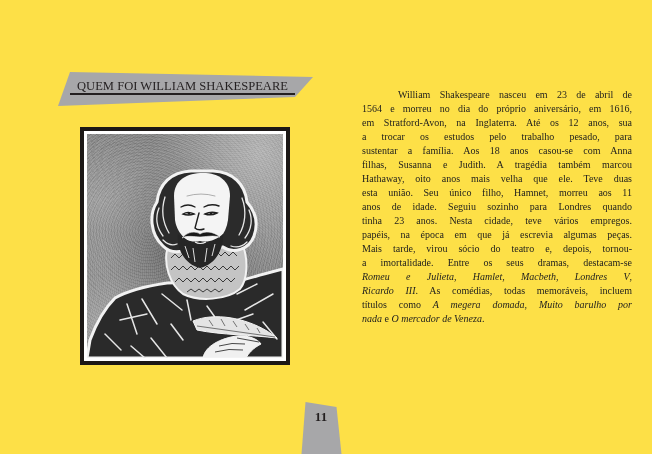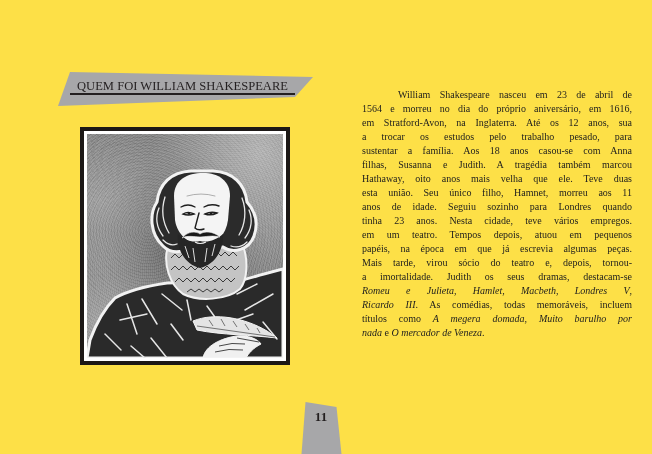--- a/index.html
+++ b/index.html
@@ -162,23 +162,22 @@
     <div class="line first"><span>William Shakespeare nasceu em 23 de abril de</span></div>
     <div class="line"><span>1564 e morreu no dia do próprio aniversário, em 1616,</span></div>
     <div class="line"><span>em Stratford-Avon, na Inglaterra. Até os 12 anos, sua</span></div>
     <div class="line"><span>a trocar os estudos pelo trabalho pesado, para</span></div>
     <div class="line"><span>sustentar a família. Aos 18 anos casou-se com Anna</span></div>
     <div class="line"><span>filhas, Susanna e Judith. A tragédia também marcou</span></div>
     <div class="line"><span>Hathaway, oito anos mais velha que ele. Teve duas</span></div>
     <div class="line"><span>esta união. Seu único filho, Hamnet, morreu aos 11</span></div>
     <div class="line"><span>anos de idade. Seguiu sozinho para Londres quando</span></div>
     <div class="line"><span>tinha 23 anos. Nesta cidade, teve vários empregos.</span></div>
-    <div class="line"><span>em um teatro. Tempos depois, atuou em pequenos</span></div>
     <div class="line"><span>papéis, na época em que já escrevia algumas peças.</span></div>
     <div class="line"><span>Mais tarde, virou sócio do teatro e, depois, tornou-</span></div>
-    <div class="line"><span>a imortalidade. Judith os seus dramas, destacam-se</span></div>
+    <div class="line"><span>a imortalidade. Entre os seus dramas, destacam-se</span></div>
     <div class="line"><span class="it">Romeu e Julieta</span><span>, </span><span class="it">Hamlet</span><span>, </span><span class="it">Macbeth</span><span>, </span><span class="it">Londres V</span><span>,</span></div>
     <div class="line"><span class="it">Ricardo III</span><span>. As comédias, todas memoráveis, incluem</span></div>
     <div class="line"><span>títulos como </span><span class="it">A megera domada</span><span>, </span><span class="it">Muito barulho por</span></div>
     <div class="line last"><span class="it">nada</span><span> e </span><span class="it">O mercador de Veneza</span><span>.</span></div>
   </div>
 
 </div>
 
 </body></html>

